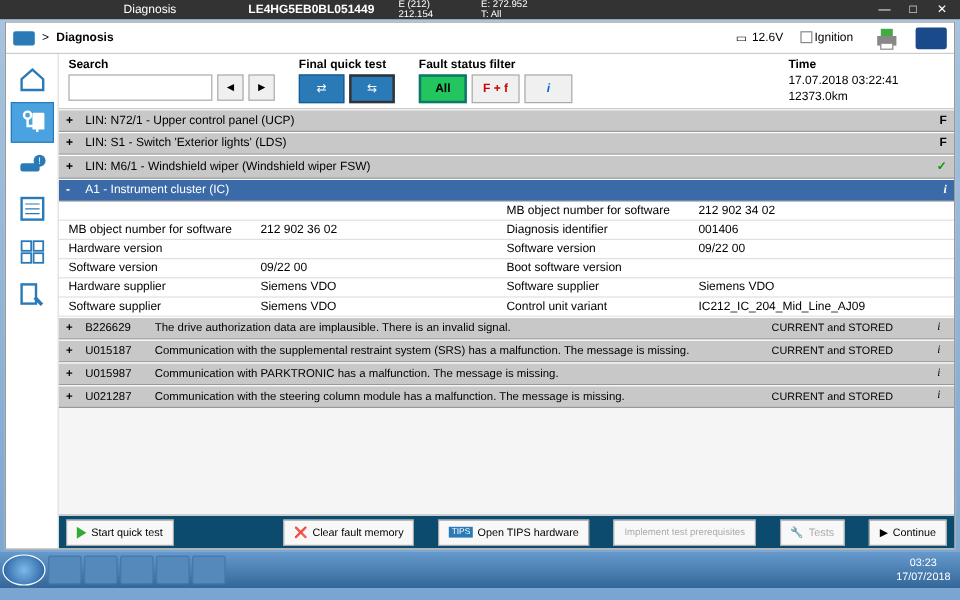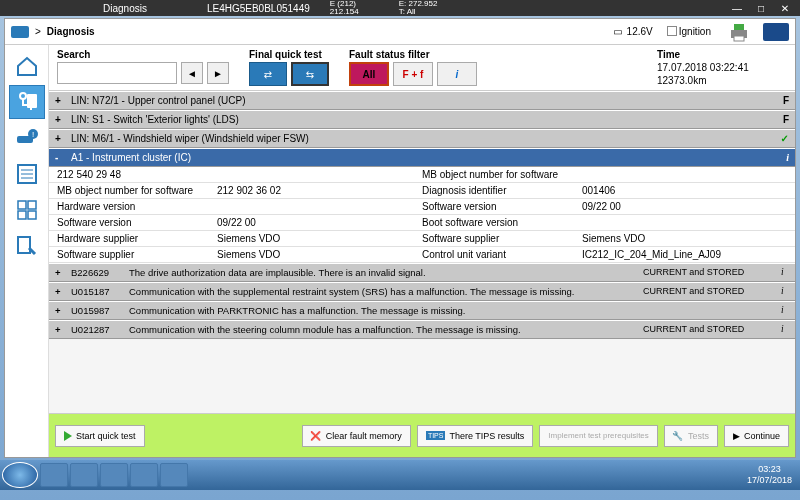--- a/index.html
+++ b/index.html
@@ -22,21 +22,21 @@
 .sbitem svg{width:24px;height:24px}
 .main{flex:1;display:flex;flex-direction:column;overflow:hidden}
 .filterbar{background:#fff;border-bottom:1px solid #ccc;padding:4px 8px;display:flex;gap:20px}
 .fgroup{display:flex;flex-direction:column;gap:2px}
 .fgroup .lbl{font-weight:bold;font-size:10px}
 .fgroup .ctrls{display:flex;gap:4px;align-items:center}
 .searchbox{width:120px;height:22px;border:1px solid #aaa;background:#fff}
 .navbtn{width:22px;height:22px;border:1px solid #aaa;background:#f0f0f0;display:flex;align-items:center;justify-content:center;cursor:pointer}
 .qtbtn{width:38px;height:24px;background:#2a7ab8;border:1px solid #1a5a8a;display:flex;align-items:center;justify-content:center;cursor:pointer;color:#fff}
 .filtbtn{width:40px;height:24px;border:1px solid #aaa;background:#f0f0f0;display:flex;align-items:center;justify-content:center;cursor:pointer;font-size:10px}
-.filtbtn.all{font-weight:bold;background:#be185d;border:2px solid #c2410c}
+.filtbtn.all{font-weight:bold;background:#22c55e;border:2px solid #0f766e}
 .filtbtn.ff{color:#c00;font-weight:bold}
 .filtbtn.info{color:#06c;font-weight:bold;font-style:italic}
 .timeblock{margin-left:auto;font-size:10px;min-width:130px}
 .content{flex:1;overflow-y:auto;background:#f5f5f5}
 .ecurow{background:#c8c8c8;border-top:1px solid #fff;border-bottom:1px solid #999;padding:3px 6px;display:flex;align-items:center;gap:6px;font-size:10px;cursor:pointer}
 .ecurow .exp{font-weight:bold;width:10px}
 .ecurow .status{margin-left:auto;font-weight:bold}
 .ecurow .status.f{color:#000}
 .ecurow .status.ok{color:#090}
 .ecurow.expanded{background:#3a6aa8;color:#fff}
@@ -45,37 +45,37 @@
 .drow{display:flex;border-bottom:1px solid #e0e0e0;padding:2px 8px;font-size:10px}
 .dcell{flex:1;display:flex}
 .dcell .k{width:160px}
 .dcell .v{flex:1}
 .fault{background:#c8c8c8;border-top:1px solid #fff;border-bottom:1px solid #999;padding:3px 6px;display:flex;gap:8px;font-size:9.5px;cursor:pointer}
 .fault .exp{font-weight:bold;width:8px}
 .fault .code{width:50px}
 .fault .desc{flex:1}
 .fault .st{width:130px;font-size:9px}
 .fault .ii{width:8px;font-style:italic;font-family:serif}
-.footer{background:#bef264;border-top:1px solid #ccc;height:44px;display:flex;align-items:center;padding:0 6px;gap:6px}
+.footer{background:#0c4a6e;border-top:1px solid #ccc;height:28px;display:flex;align-items:center;padding:0 6px;gap:20px}
 .fbtn{height:22px;border:1px solid #aaa;background:#f8f8f8;padding:0 8px;display:flex;align-items:center;gap:4px;font-size:9px;cursor:pointer}
 .fbtn.disabled{color:#aaa;cursor:default}
 .fbtn.play .tri{width:0;height:0;border-left:8px solid #3a3;border-top:5px solid transparent;border-bottom:5px solid transparent}
 .taskbar{height:30px;background:linear-gradient(to bottom,#6699cc,#336699);display:flex;align-items:center;padding:0 2px;gap:2px}
 .startbtn{width:36px;height:26px;background:radial-gradient(circle,#7db9e8,#1e5799);border-radius:50%;border:1px solid #fff}
 .tbicon{width:28px;height:24px;background:#5588bb;border:1px solid #4477aa;border-radius:2px}
 .tbtime{margin-left:auto;color:#fff;font-size:9px;text-align:center;padding-right:6px;line-height:11px}
 </style>
 </head>
 <body>
 
 <div class="titlebar">
   <span style="width:100px"></span>
   <span>Diagnosis</span>
   <span style="width:60px"></span>
-  <span style="font-weight:normal">LE4HG5EB0BL051449</span>
+  <span style="font-weight:bold">LE4HG5EB0BL051449</span>
   <span style="width:20px"></span>
   <span style="white-space:pre;font-size:8px;line-height:8px">E (212)
 212.154</span>
   <span style="width:40px"></span>
   <span style="white-space:pre;font-size:8px;line-height:8px">E: 272.952
 T: All</span>
   <span class="spacer"></span>
   <span class="wbtn">—</span>
   <span class="wbtn">□</span>
   <span class="wbtn">✕</span>
@@ -202,24 +202,24 @@
             <span class="status ok">✓</span>
           </div>
           <div class="ecurow expanded">
             <span class="exp">-</span>
             <span>A1 - Instrument cluster (IC)</span>
             <span class="status infoi">i</span>
           </div>
           <div class="detail">
             <div class="drow">
               <div class="dcell">
-                <span class="v">212 540 29 48</span>
               </div>
               <div class="dcell">
                 <span class="k">MB object number for software</span>
+                <span class="v">212 902 34 02</span>
               </div>
             </div>
             <div class="drow">
               <div class="dcell">
                 <span class="k">MB object number for software</span>
                 <span class="v">212 902 36 02</span>
               </div>
               <div class="dcell">
                 <span class="k">Diagnosis identifier</span>
                 <span class="v">001406</span>
@@ -299,21 +299,21 @@
             <div class="tri"></div>
             <span>Start quick test</span>
           </div>
         <span style="flex:1"></span>
         <div class="fbtn">
             <span>❌</span>
             <span>Clear fault memory</span>
           </div>
         <div class="fbtn">
             <span style="background:#2a7ab8;color:#fff;padding:1px 2px;font-size:7px">TIPS</span>
-            <span>There TIPS results</span>
+            <span>Open TIPS hardware</span>
           </div>
         <div class="fbtn disabled">
             <span style="white-space:pre-line;line-height:9px;font-size:8px">Implement test prerequisites</span>
           </div>
         <div class="fbtn disabled">
             <span>🔧</span>
             <span>Tests</span>
           </div>
         <div class="fbtn">
             <span>▶</span>

